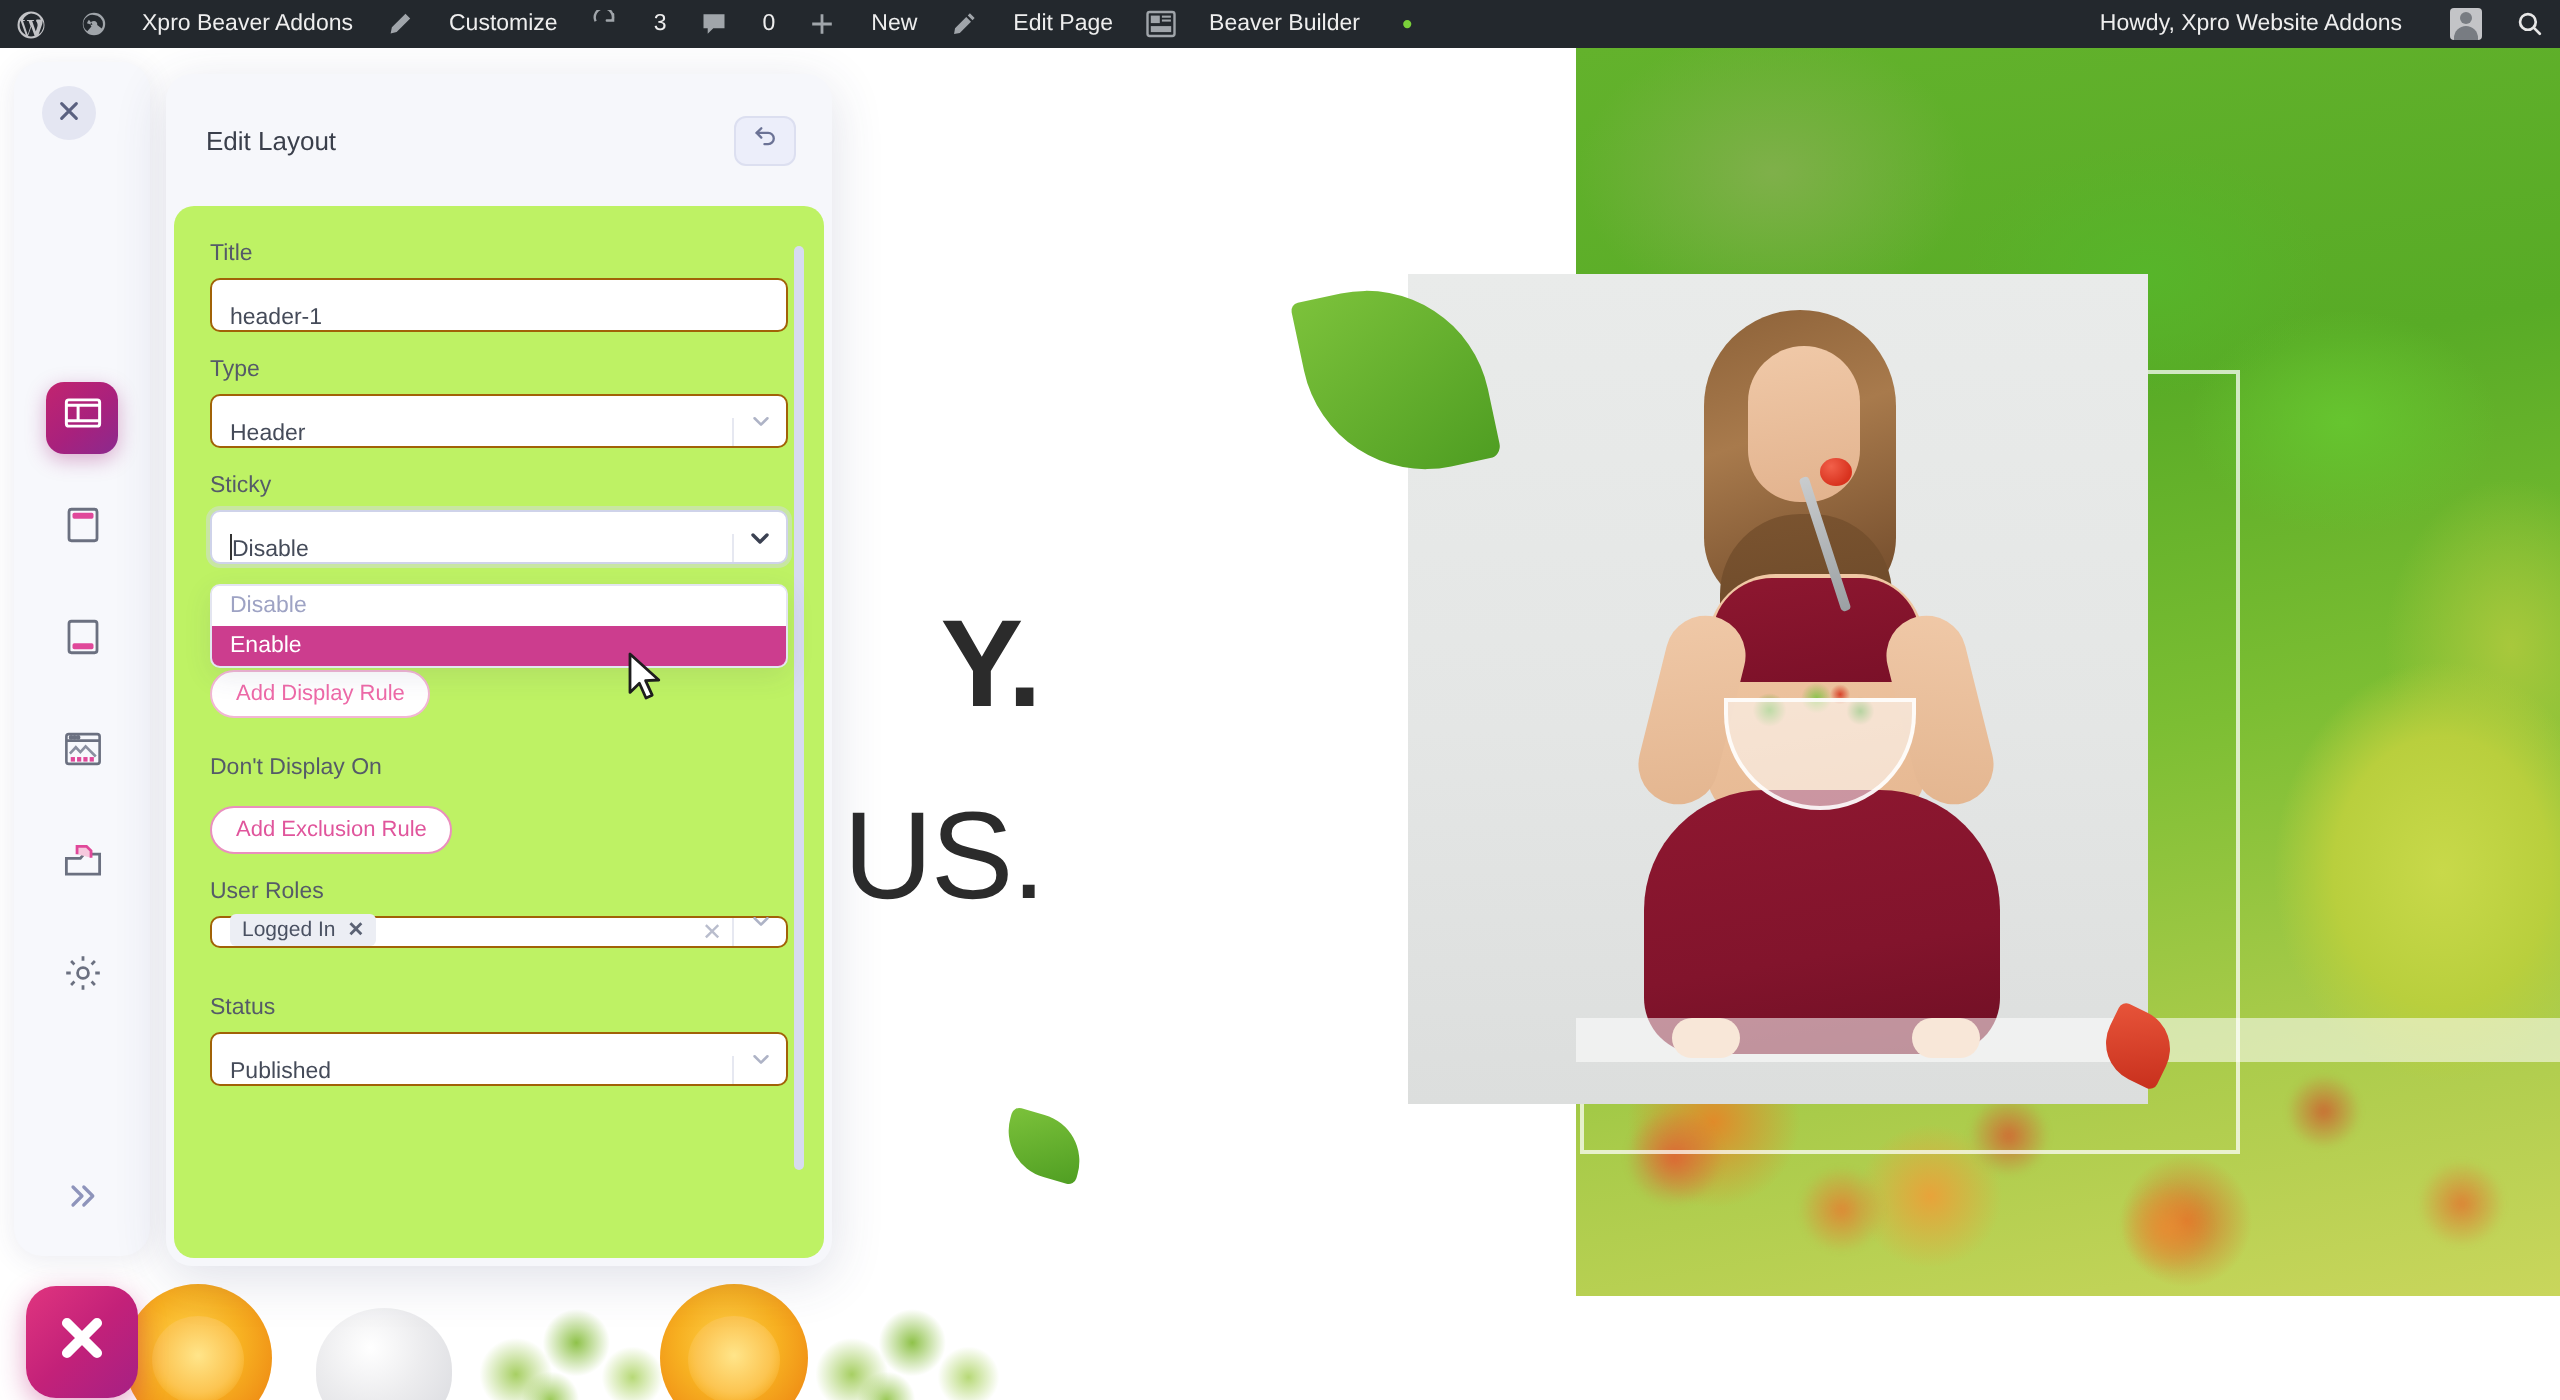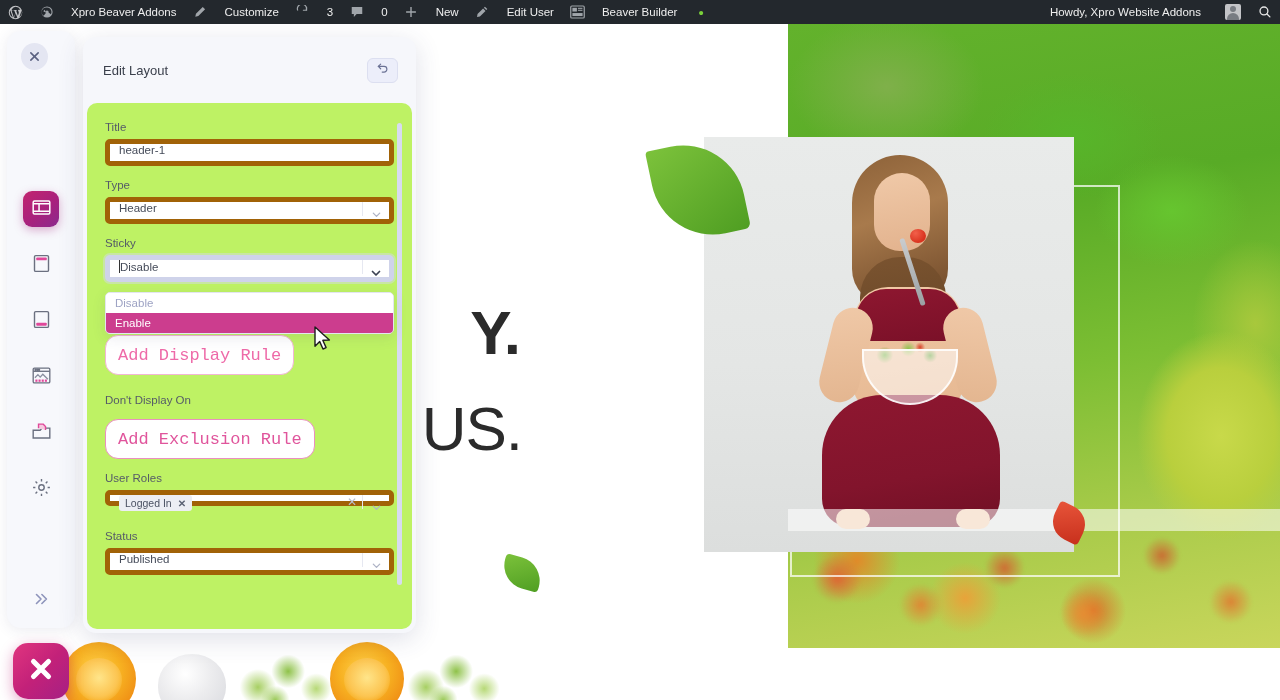--- a/index.html
+++ b/index.html
@@ -272,22 +272,22 @@
     background: transparent;
   }
   .panel-scroll-thumb {
     position: absolute; right: 5px; top: 10px; width: 5px; height: 462px;
     background: #d7dbf0; border-radius: 3px; cursor: pointer;
   }
 
   .field { margin-bottom: 13px; position: relative; }
   .field-label { font-size: 11.5px; color: #555b68; margin-bottom: 6px; display: block; }
   .control {
-    height: 27px; border: 5px solid #a16207; border-radius: 5px; background: #fff;
-    display: flex; align-items: flex-start; padding: 0 2px 0 9px;
+    height: 27px; border: 1px solid #a16207; border-radius: 5px; background: #fff;
+    display: flex; align-items: flex-end; padding: 0 2px 0 9px;
     font-size: 11.5px; color: #454b59;
   }
   .control.focused { border-color: #cfd3ea; box-shadow: 0 0 0 2px rgba(212,216,240,.45); }
   .control .val { flex: 1 1 auto; overflow: hidden; text-overflow: ellipsis; white-space: nowrap; }
   .sep { width: 1px; height: 14px; background: #e6e8f1; margin: 0 2px; }
   .caret {
     width: 22px; height: 25px; display: flex; align-items: center; justify-content: center;
     color: #aeb3c6; cursor: pointer;
   }
   .clear-x {
@@ -309,23 +309,23 @@
   }
   .dd-opt {
     height: 20px; display: flex; align-items: center; padding: 0 9px;
     font-size: 11.5px; cursor: pointer;
   }
   .dd-opt.selected { color: #9ea3c4; background: #ffffff; }
   .dd-opt.highlight { background: #cc3d8e; color: #ffffff; }
 
   .pill-btn {
     display: inline-flex; align-items: center; justify-content: center;
-    height: 40px; padding: 0 12px; border-radius: 13px;
+    height: 24px; padding: 0 12px; border-radius: 13px;
     border: 1px solid #f2b6d4; background: #ffffff; color: #ee6aa8;
-    font-size: 17px; cursor: pointer; font-family: Liberation Mono, monospace;
+    font-size: 11px; cursor: pointer;
   }
   .pill-btn.strong { border-color: #ea8fbe; color: #e0559c; }
 
   .tag {
     display: inline-flex; align-items: center; gap: 6px;
     background: #eceef4; border-radius: 3px; padding: 2px 6px;
     font-size: 10.5px; color: #4a5162;
   }
   .tag-x { color: #5b6274; font-weight: 700; font-size: 10px; cursor: pointer; }
 
@@ -434,21 +434,21 @@
     </span>
     <span>New</span>
   </div>
 
   <div class="ab-item">
     <span class="ab-ico">
       <svg width="14" height="14" viewBox="0 0 20 20" fill="#a0a5aa">
           <path d="M14.2 2.4l3.4 3.4-1.5 1.5-3.4-3.4zM11.6 5l3.4 3.4-8 8-4.1.7.7-4.1z"></path>
         </svg>
     </span>
-    <span>Edit User</span>
+    <span>Edit Page</span>
   </div>
 
   <div class="ab-item">
     <span class="ab-ico">
       <svg width="15" height="14" viewBox="0 0 20 18" fill="#a0a5aa">
           <rect x="1" y="1" width="18" height="16" rx="1.5" fill="none" stroke="#a0a5aa" stroke-width="1.6"></rect>
           <rect x="3.2" y="3.4" width="6" height="5" fill="#a0a5aa"></rect>
           <rect x="10.6" y="3.4" width="6" height="1.4" fill="#a0a5aa"></rect>
           <rect x="10.6" y="6" width="6" height="1.4" fill="#a0a5aa"></rect>
           <rect x="3.2" y="10.4" width="13.6" height="4" fill="#a0a5aa"></rect>

